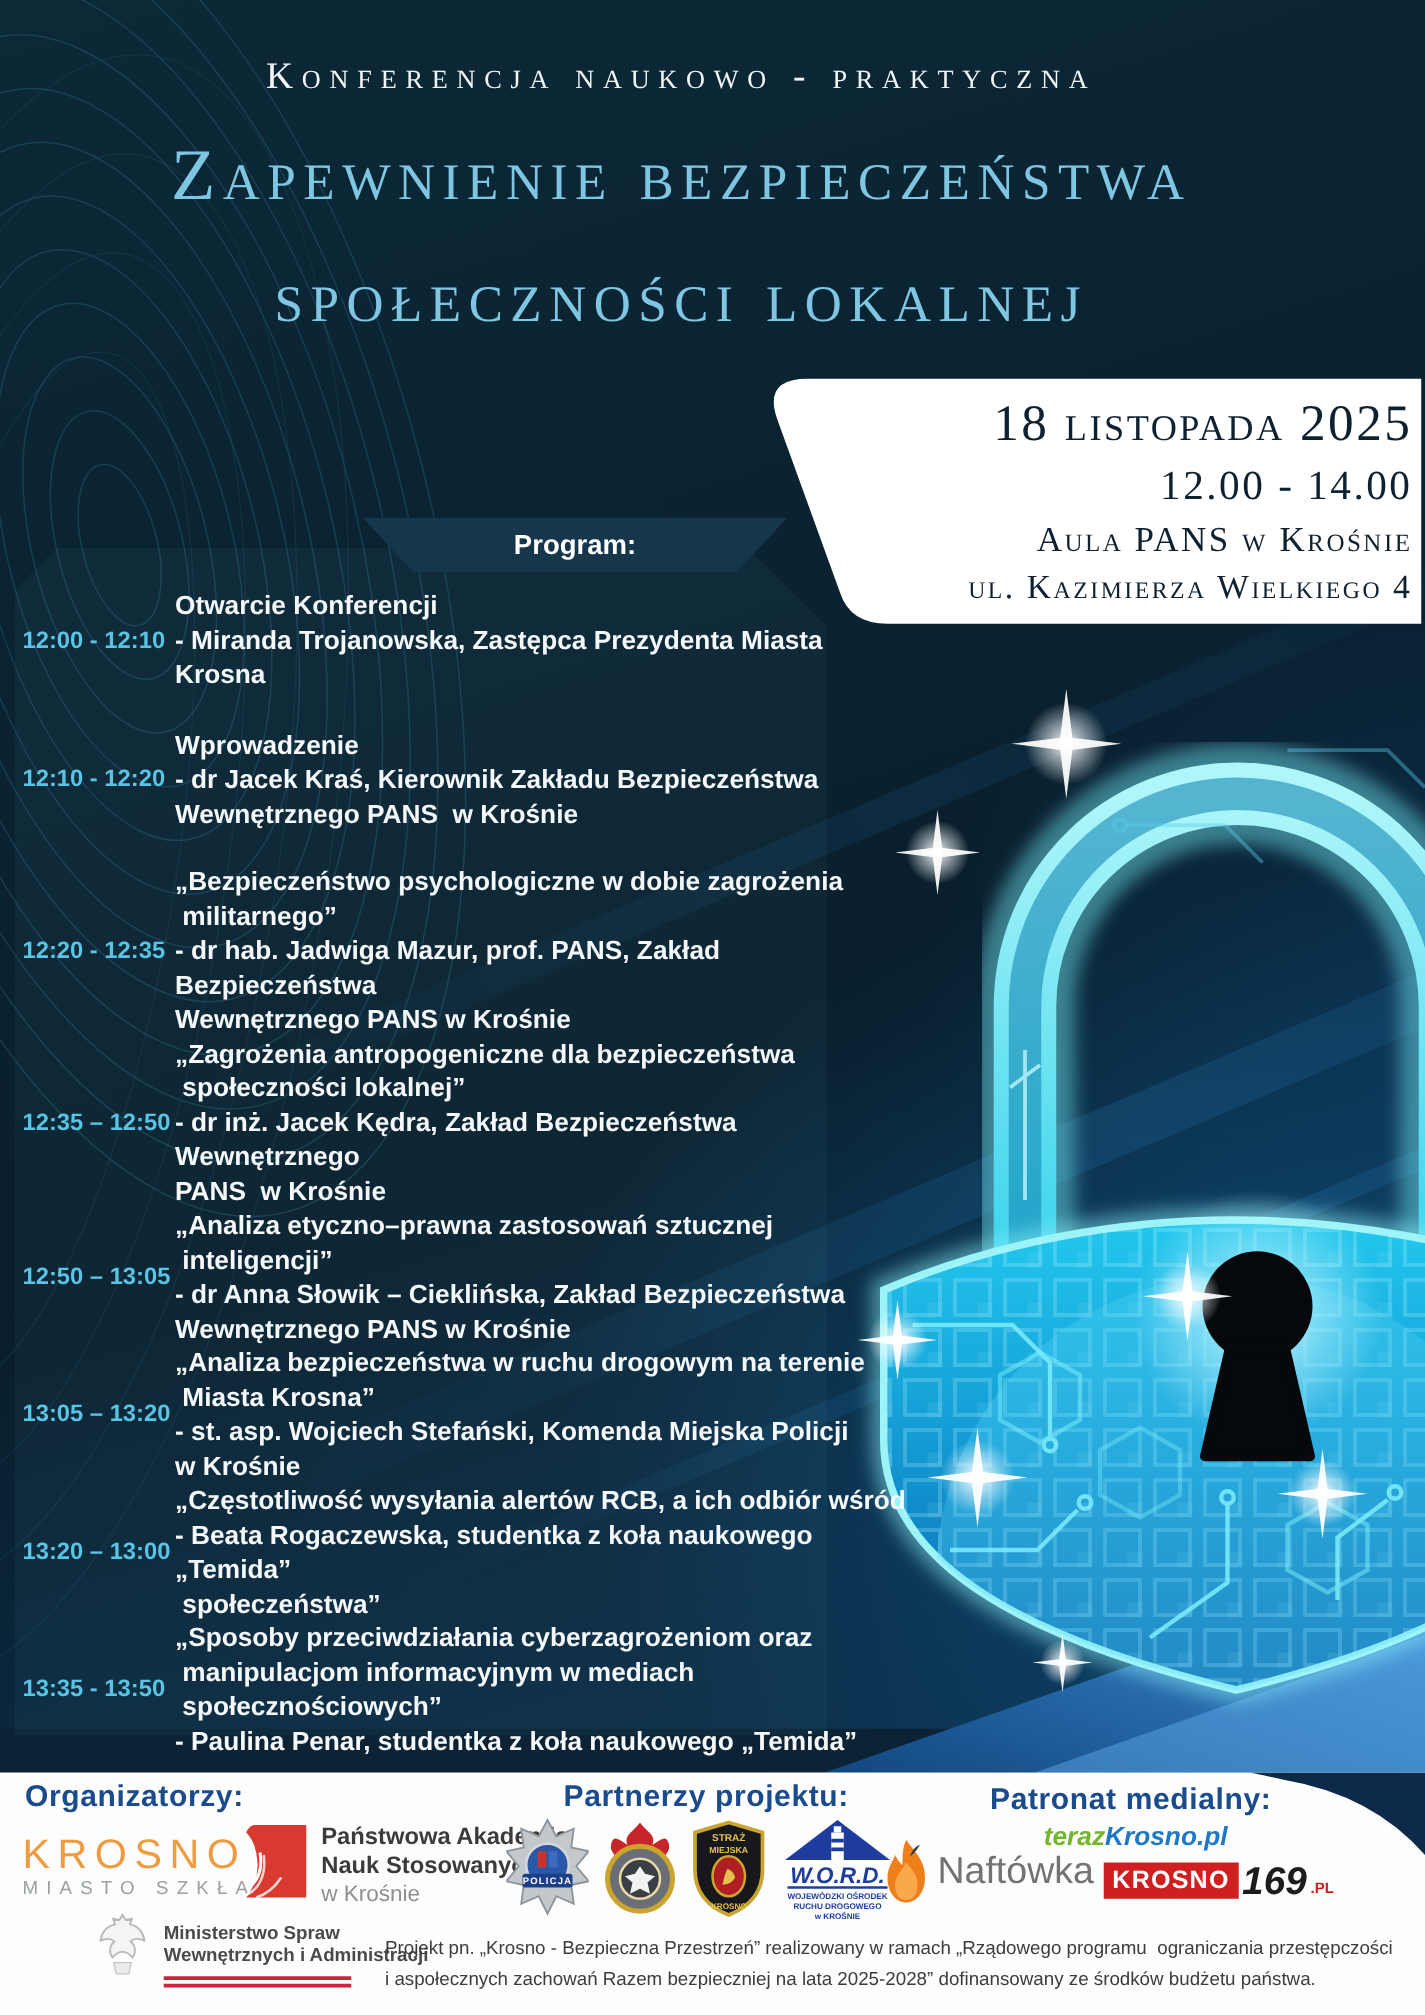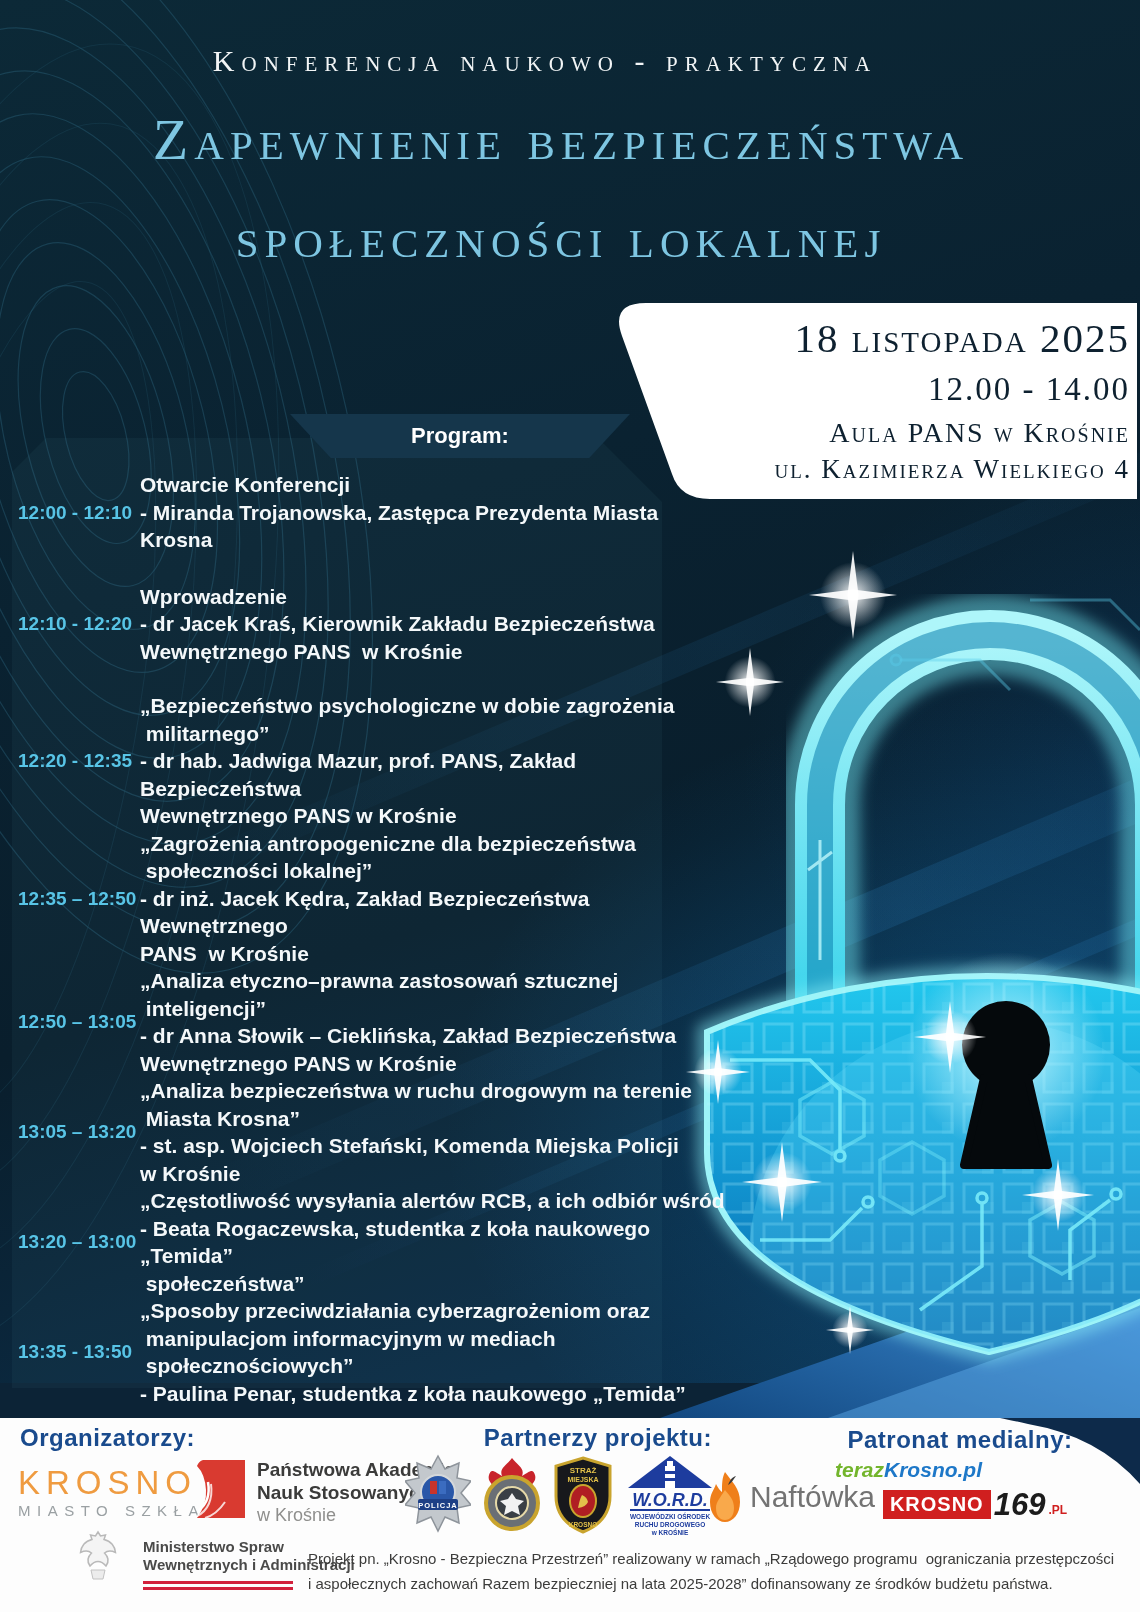--- a/index.html
+++ b/index.html
@@ -16,21 +16,21 @@
 
   
   .kicker{
     position:absolute;left:0;top:44px;width:1090px;text-align:center;
     font-family:"Liberation Serif",serif;font-variant:small-caps;
     font-size:30px;letter-spacing:7px;color:#f2f5f6;z-index:3;white-space:pre;
   }
   .title{
     position:absolute;left:0;width:1090px;text-align:center;z-index:3;
     font-family:"Liberation Serif",serif;font-variant:small-caps;
-    font-size:58px;letter-spacing:6px;color:#7ec6e2;white-space:pre;margin-left:16px;
+    font-size:58px;letter-spacing:6px;color:#7ec6e2;white-space:pre;
   }
   .t1{top:106px}
   .t2{top:204px}
 
   
   .datecard-svg{left:580px;top:300px;z-index:3}
   .datecard{
     position:absolute;left:650px;top:314px;width:480px;z-index:4;text-align:right;
     font-family:"Liberation Serif",serif;color:#0e2130;font-variant:small-caps;
   }
@@ -60,22 +60,22 @@
   .e1{margin-bottom:29px}.e2{margin-bottom:27px}.e8{margin-bottom:25px}
 
   
   .bg-deco{left:0;top:0;z-index:0}
   .lock-svg{left:600px;top:540px;z-index:2}
 
   
   .footer{position:absolute;left:0;top:1418px;width:1140px;height:194px;background:#fdfdfd;z-index:5}
   .fh{position:absolute;font-weight:bold;font-size:24px;color:#1a4b8d;letter-spacing:0.5px}
   .h-org{left:20px;top:6px}
-  .h-partners{left:372px;top:6px;width:340px;text-align:right}
-  .h-media{left:820px;top:8px;width:280px;text-align:center}
+  .h-partners{left:395px;top:6px;width:340px;text-align:center}
+  .h-media{left:792px;top:8px;width:280px;}
   .wedge-svg{position:absolute;right:0;top:0}
 
   .krosno-logo{position:absolute;left:18px;top:48px}
   .krosno-logo .k1{font-size:33px;color:#ef9b40;letter-spacing:6px;line-height:34px}
   .krosno-logo .k2{font-size:15px;color:#9aa0a3;letter-spacing:6.5px;margin-top:2px}
 
   .pans{position:absolute;left:193px;top:40px;display:flex;gap:10px;align-items:flex-start}
   .pans-text .p1,.pans-text .p2{font-size:19px;font-weight:bold;color:#3b3b3a;line-height:23px}
   .pans-text .p3{font-size:18px;color:#8f8f8d;line-height:23px}
 
@@ -88,21 +88,21 @@
   .naftowka .nf-text{font-size:30px;color:#737373}
 
   .teraz{position:absolute;left:835px;top:40px;width:280px;text-align:left;
          font-size:21px;font-weight:bold;font-style:italic;white-space:pre}
   .teraz .tz1{color:#73b52c}.teraz .tz2{color:#1e78c8}.teraz .tz3{color:#1e78c8}
   .k112{position:absolute;left:835px;top:72px;width:280px;display:flex;justify-content:center;align-items:flex-end;gap:3px}
   .k112 .kbox{background:#d01f1f;color:#fff;font-weight:bold;font-size:20px;padding:3px 7px;letter-spacing:1px}
   .k112 .k2{color:#1c1c1c;font-weight:bold;font-size:31px;font-style:italic;line-height:28px}
   .k112 .k3{color:#d01f1f;font-weight:bold;font-size:12px;padding-bottom:2px}
 
-  .ministry{position:absolute;left:75px;top:112px;display:flex;gap:22px;align-items:flex-start}
+  .ministry{position:absolute;left:75px;top:112px;display:flex;gap:10px;align-items:flex-start}
   .ministry .m-lines{padding-top:8px}
   .ministry .m1,.ministry .m2{font-size:15px;font-weight:bold;color:#4a4a49;line-height:18px}
   .flagline{margin-top:7px;width:150px}
   .flagline .fr{height:3px;background:#d2213c}
   .flagline .fw{height:3px;background:#fdfdfd}
 
   .note{position:absolute;left:308px;top:128px;width:825px}
   .note div{font-size:15px;color:#3c3c3b;line-height:25px;white-space:pre-wrap}
 </style>
 </head>

